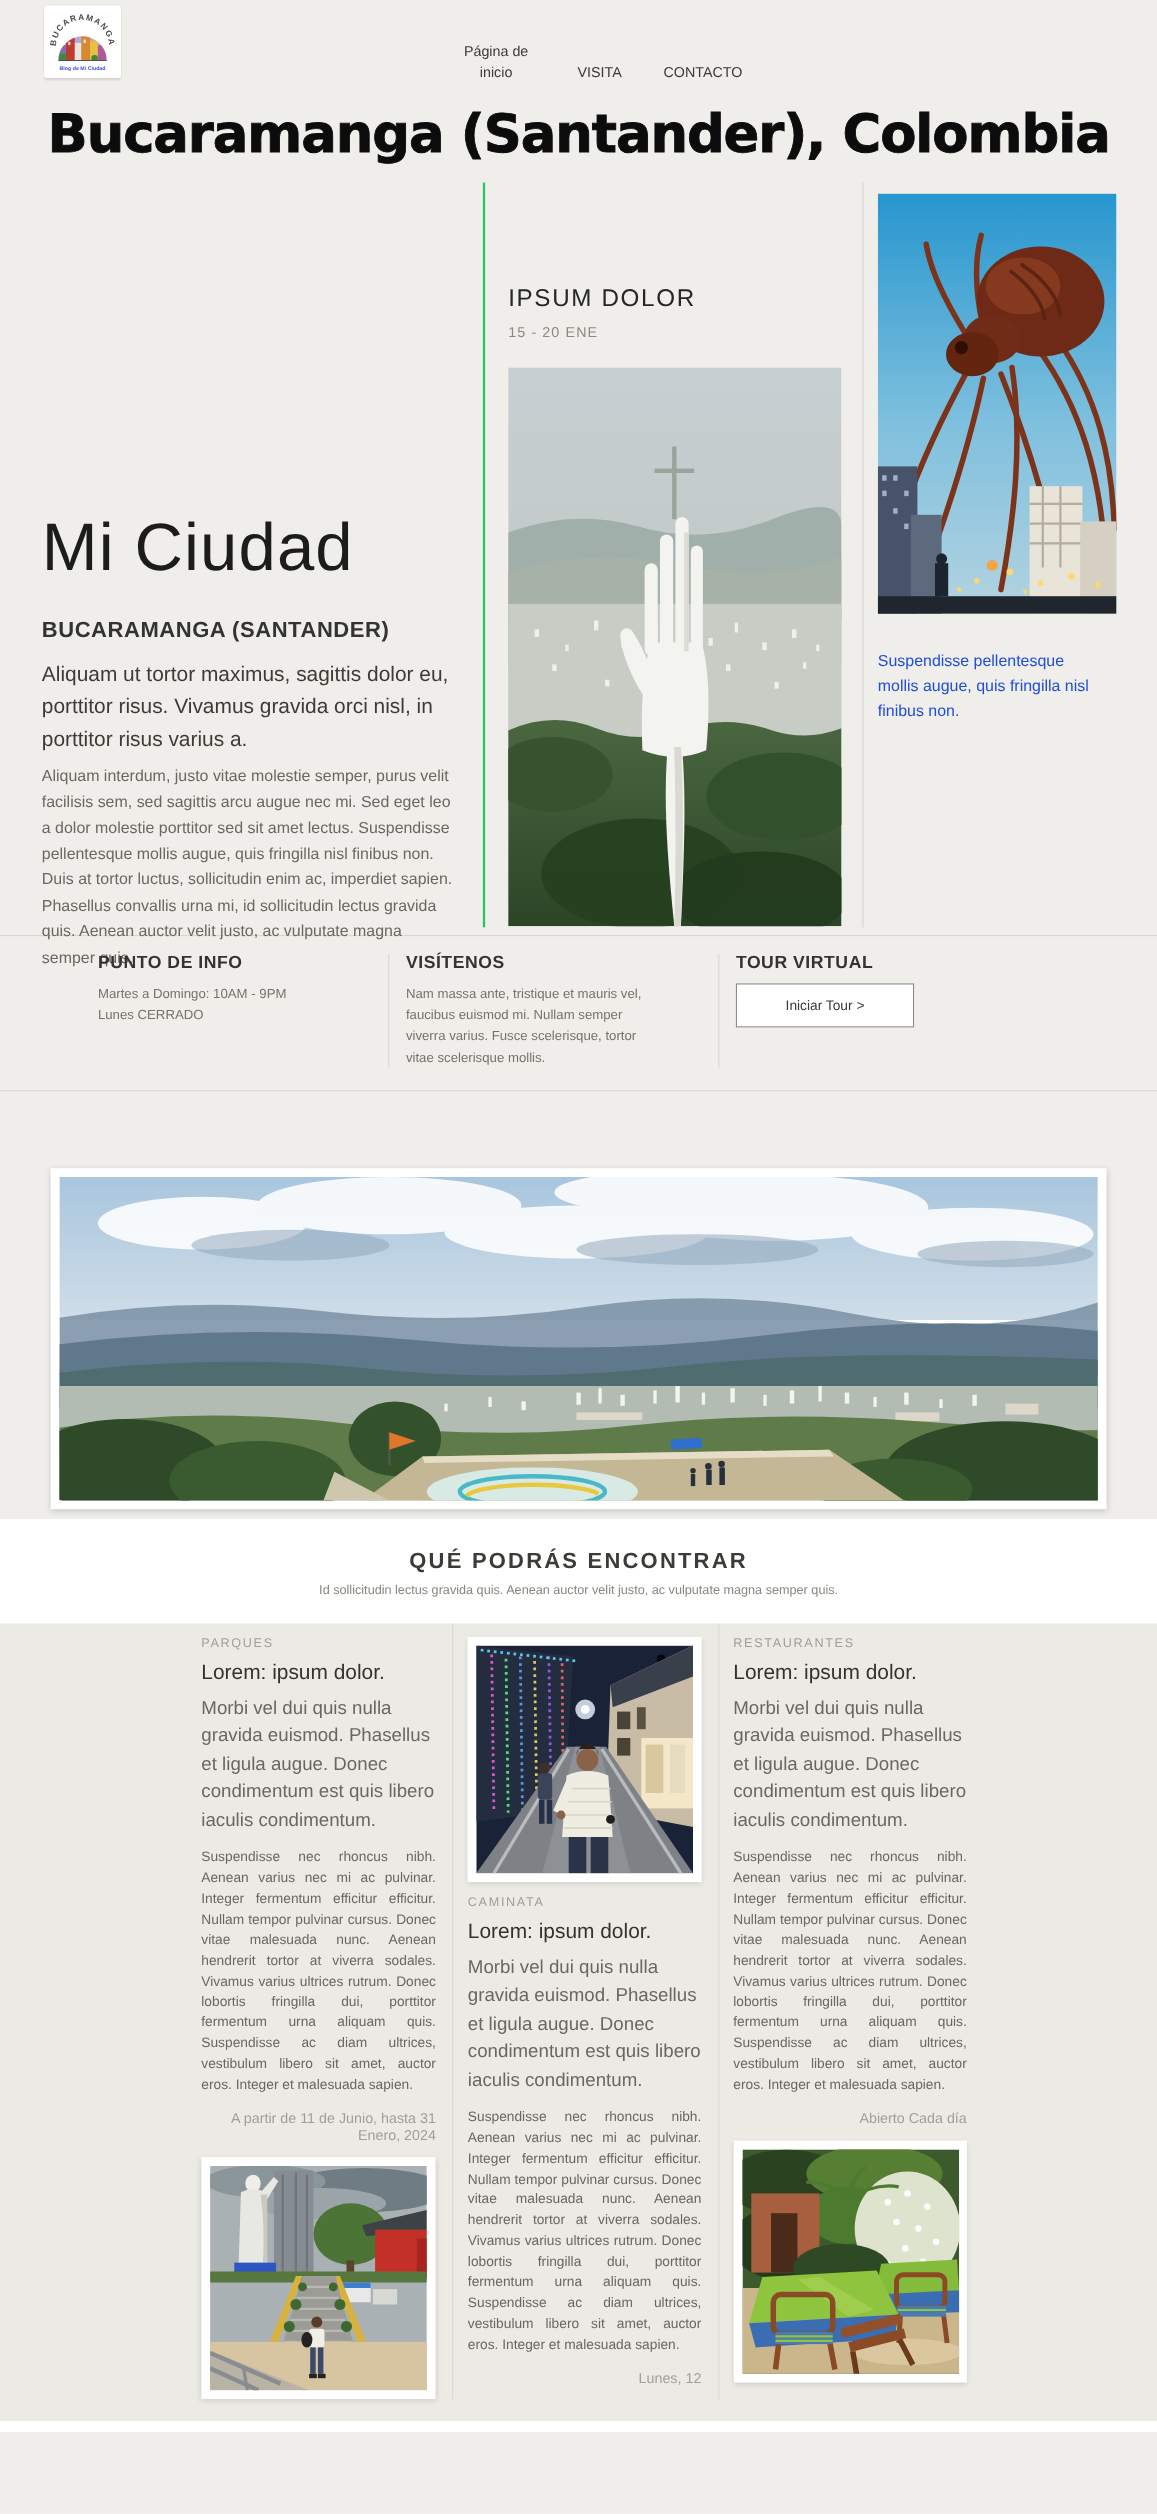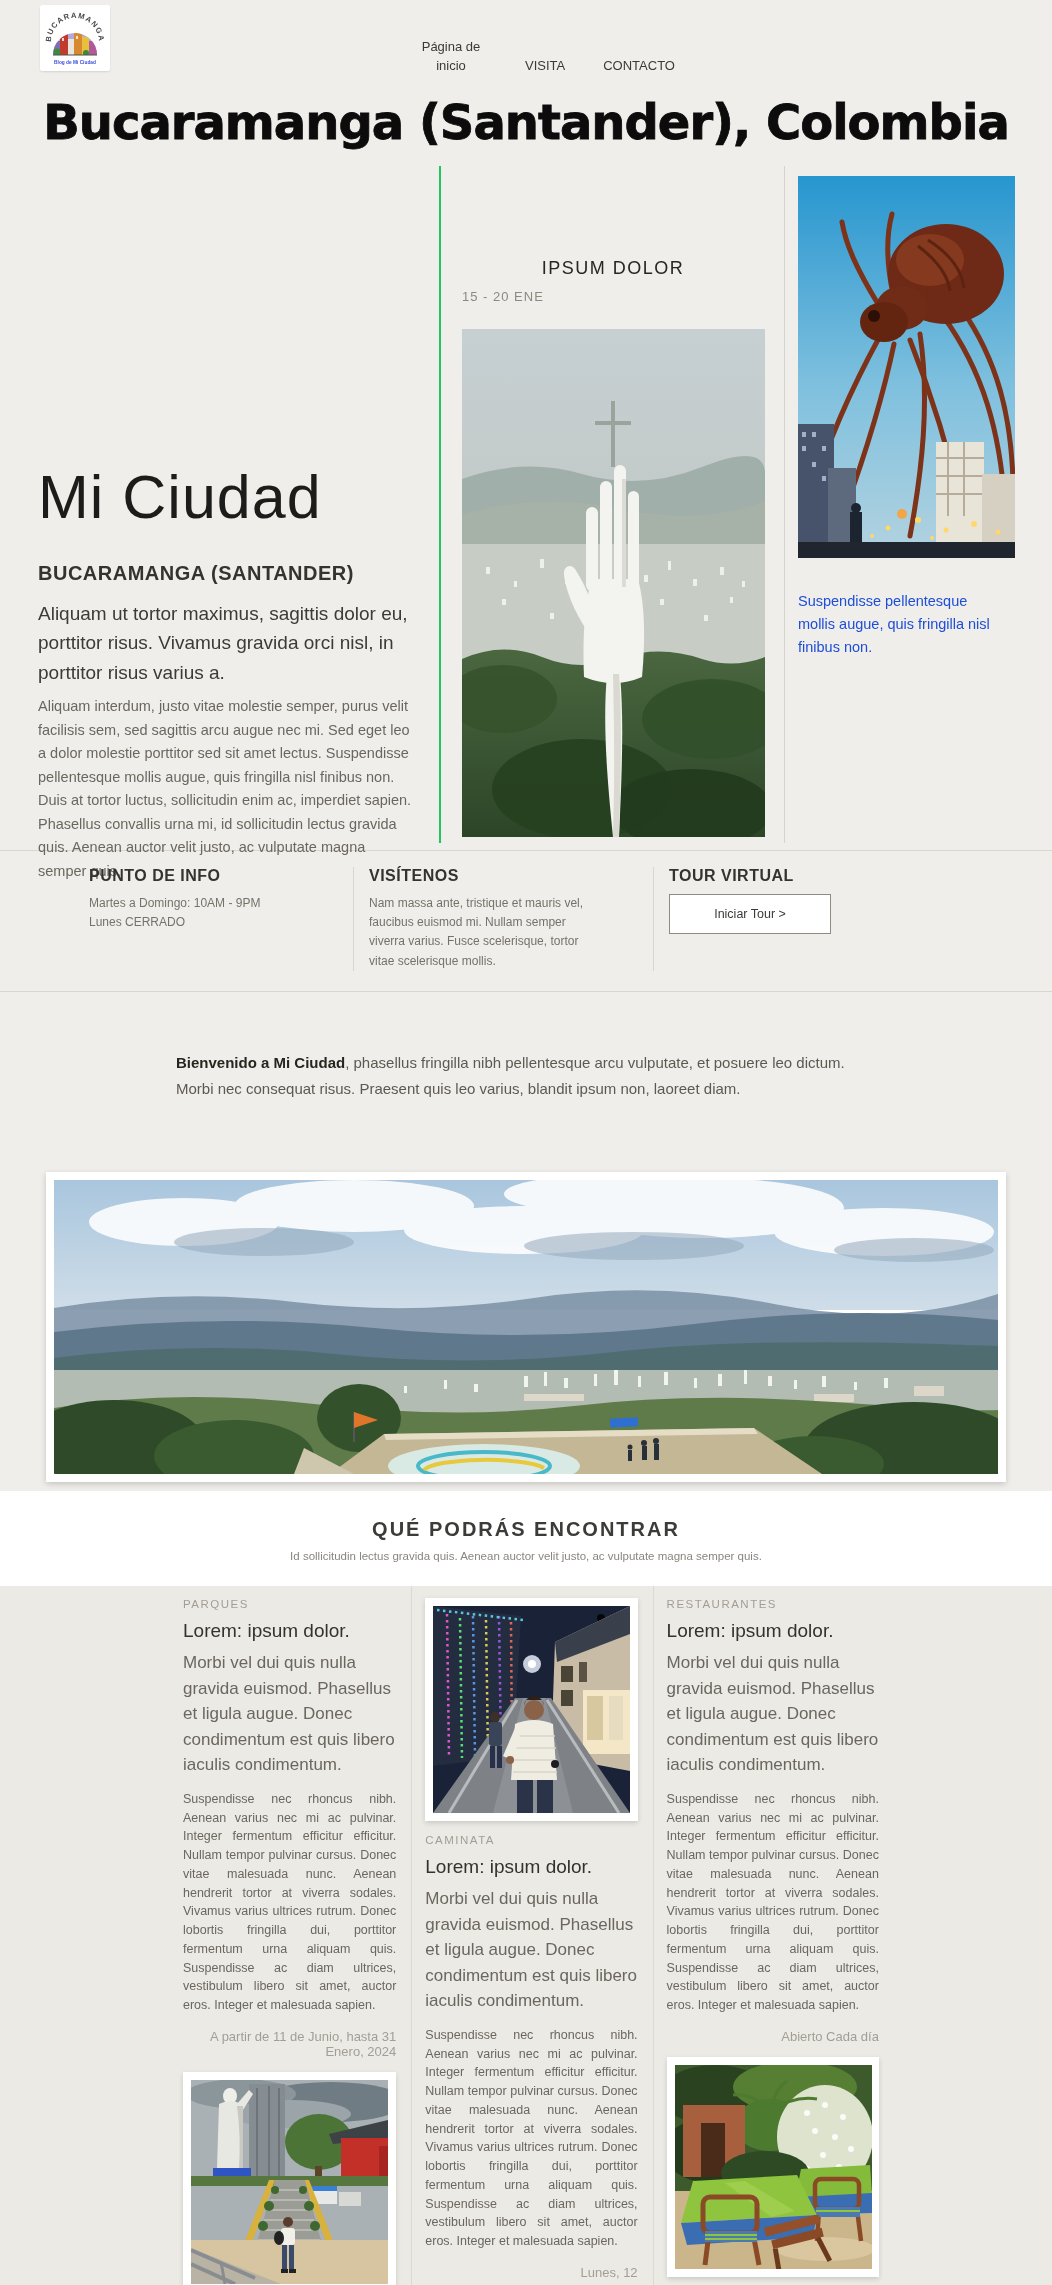--- a/index.html
+++ b/index.html
@@ -17,21 +17,21 @@
   .main-title { margin-top:18px; text-align:center; font-family:"DejaVu Sans", sans-serif; font-weight:800; font-size:48px; letter-spacing:-1px; color:#0c0c0c; -webkit-text-stroke:.8px #0c0c0c; }
 
   
   .hero { display:flex; margin-top:16px; height:677px; }
   .hero-left { width:441px; padding:296px 22px 0 38px; border-right:2px solid #22c55e; }
   .hero-left h2 { font-size:61px; font-weight:400; letter-spacing:1px; color:#1c1c1a; margin-bottom:30px; }
   .hero-sub { font-size:20px; font-weight:700; letter-spacing:.5px; color:#33332f; margin-bottom:14px; }
   .hero-lead { font-size:19px; line-height:1.55; color:#3c3b36; margin-bottom:8px; }
   .hero-body { font-size:14.5px; line-height:1.62; color:#6b675f; }
   .hero-mid { width:344px; padding:92px 20px 0 21px; border-right:1px solid #d6d3cd; }
-  .event-title { font-size:18px; letter-spacing:1.5px; color:#262622; font-weight:400;text-align:center; }
+  .event-title { font-size:22px; letter-spacing:1.5px; color:#262622; font-weight:400; }
   .event-dates { font-size:13px; letter-spacing:1px; color:#8d897f; margin-top:10px; }
   .hero-mid .photo-plain { margin-top:25px; }
   .hero-right { flex:1; padding:10px 34px 0 13px; }
   .hero-caption { margin-top:32px; font-size:14.5px; line-height:1.6; color:#1d4ed8; width:208px; }
   .photo-plain svg { display:block; }
 
   
   .infobar { margin-top:7px; border-top:1px solid #d9d6d0; border-bottom:1px solid #d9d6d0; display:flex; padding:16px 0 20px; }
   .infocell h3 { font-size:16px; font-weight:700; letter-spacing:.5px; color:#33332f; margin-bottom:9px; }
   .infocell p { font-size:12px; line-height:1.6; color:#76726a; }
@@ -257,23 +257,20 @@
     <div class="infocell cell-2">
       <h3>VISÍTENOS</h3>
       <p>Nam massa ante, tristique et mauris vel, faucibus euismod mi. Nullam semper viverra varius. Fusce scelerisque, tortor vitae scelerisque mollis.</p>
     </div>
     <div class="infocell cell-3">
       <h3>TOUR VIRTUAL</h3>
       <button class="tour-btn">Iniciar Tour &gt;</button>
     </div>
   </section>
 
-  <section class="welcome">
-    <p><strong>Bienvenido a Mi Ciudad</strong><span>, phasellus fringilla nibh pellentesque arcu vulputate, et posuere leo dictum. Morbi nec consequat risus. Praesent quis leo varius, blandit ipsum non, laoreet diam.</span></p>
-  </section>
 
   <div class="panorama">
     <svg width="944" height="294" viewBox="0 0 944 294">
       <defs>
         <linearGradient id="psky" x1="0" y1="0" x2="0" y2="1">
           <stop offset="0" stop-color="#a9c6de"></stop>
             <stop offset="1" stop-color="#cfdde8"></stop>
         </linearGradient>
       </defs>
       <rect width="944" height="130" fill="url(#psky)"></rect>

